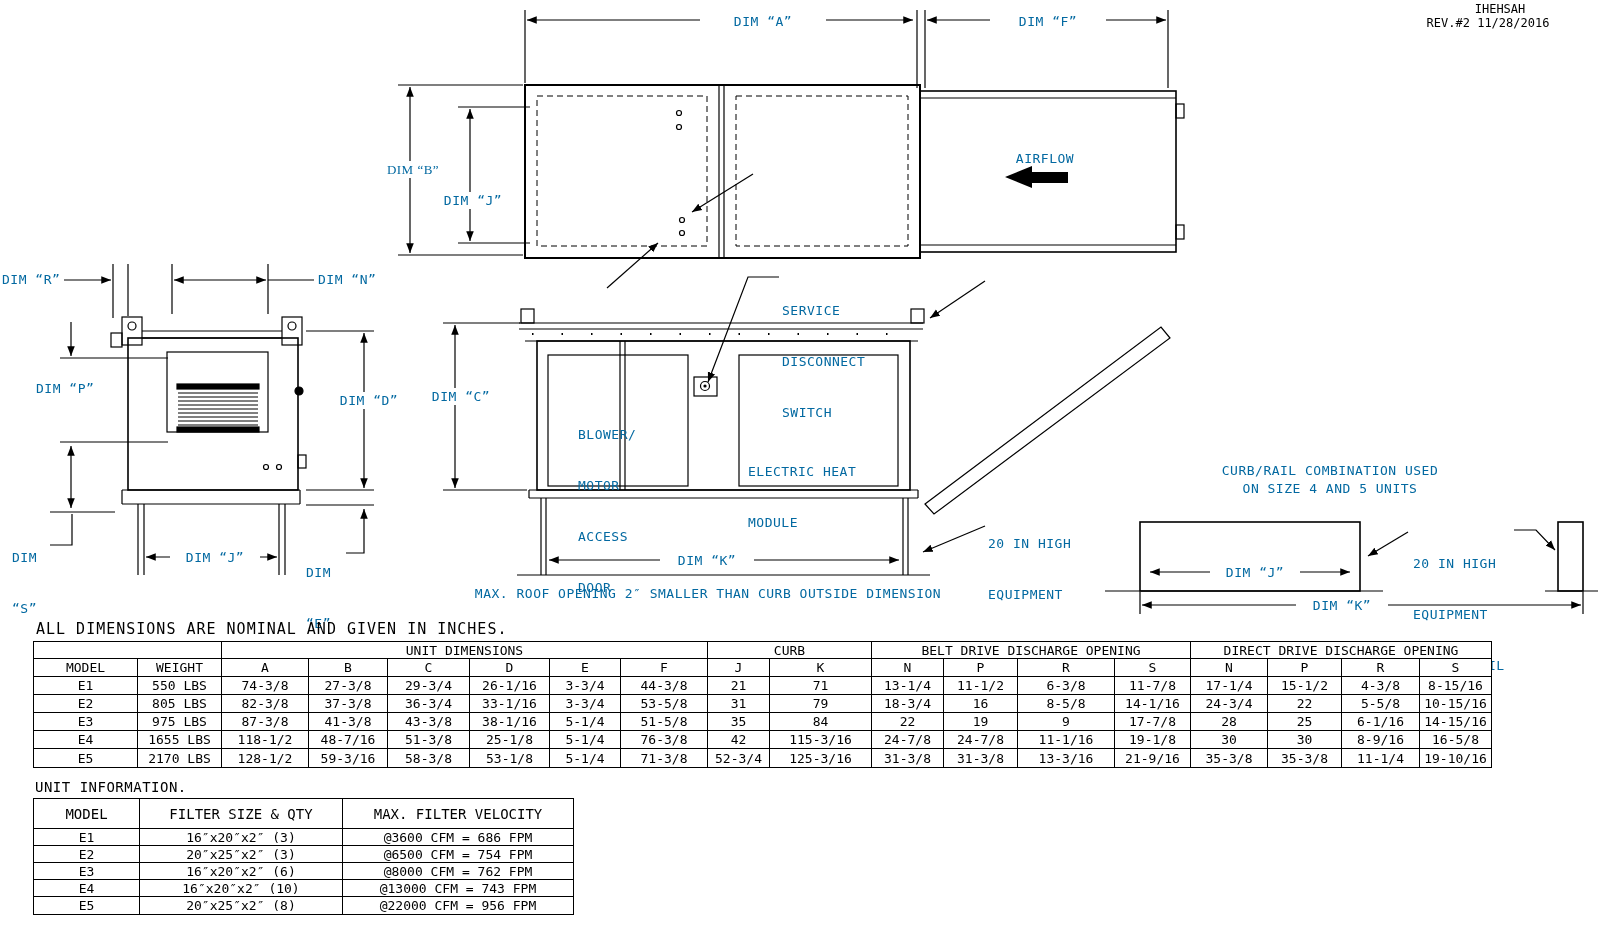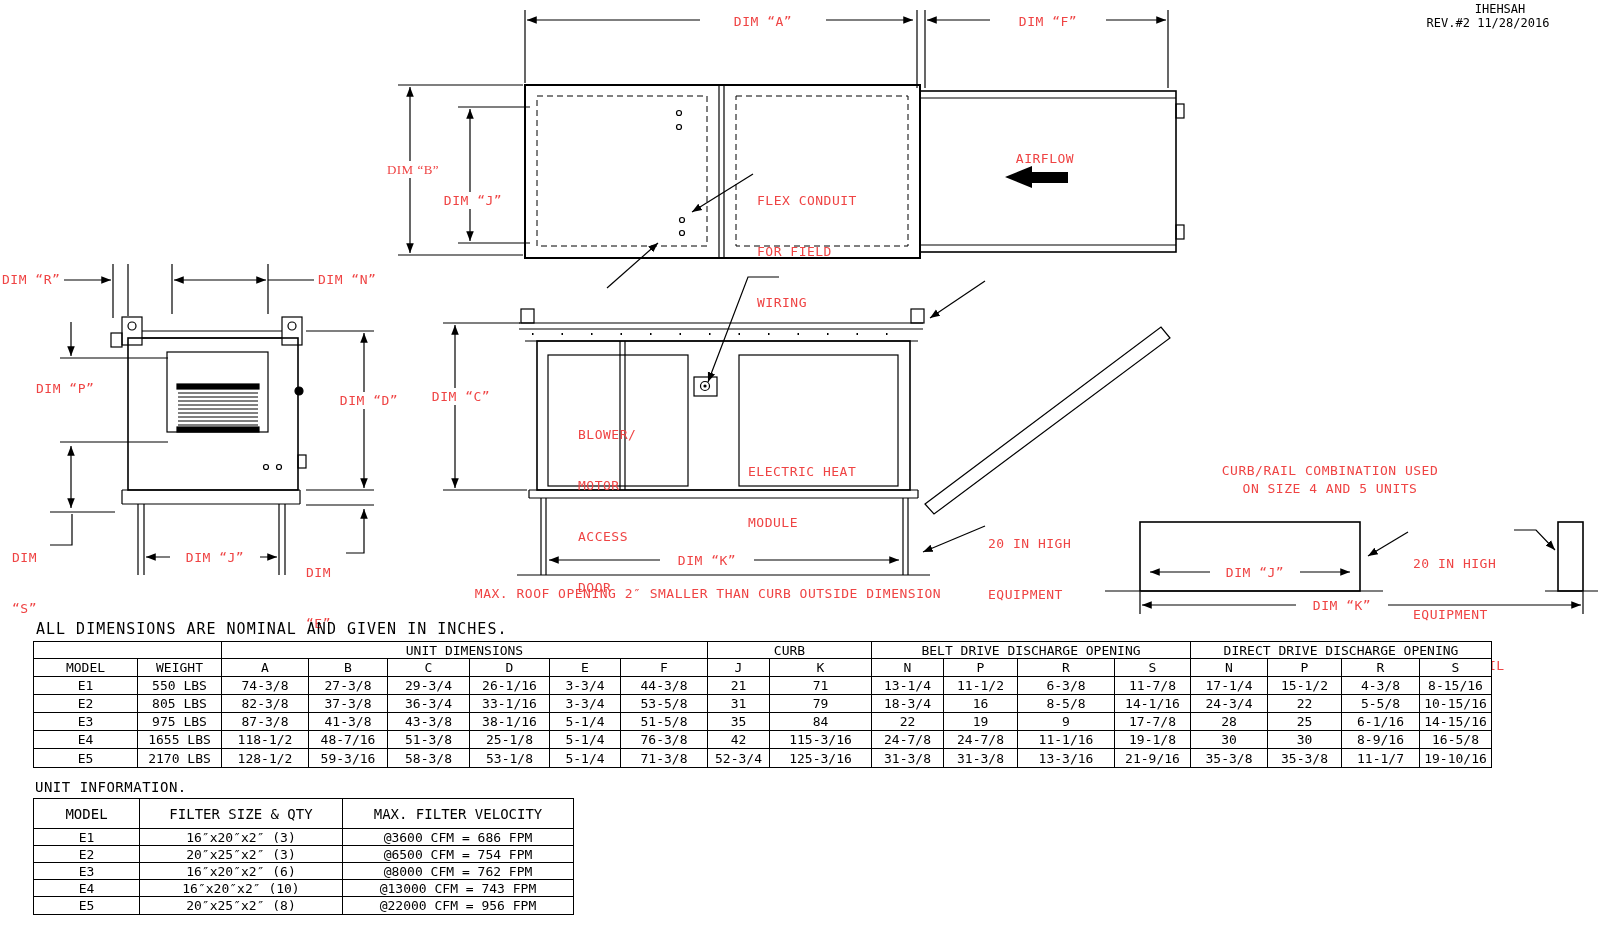--- a/index.html
+++ b/index.html
@@ -1,20 +1,20 @@
 <!DOCTYPE html>
 <html><head>
 <meta charset="utf-8">
 <style>
   html,body{margin:0;padding:0;background:#fff;}
   #canvas{position:relative;width:1600px;height:931px;background:#fff;color:#000;
           font-family:"DejaVu Sans Mono",monospace;overflow:hidden;}
   svg{position:absolute;left:0;top:0;z-index:1;}
   .lbl{position:absolute;z-index:2;font:13px/17px "DejaVu Sans Mono",monospace;
-       letter-spacing:.5px;white-space:pre;color:#ef4444;}
+       letter-spacing:.5px;white-space:pre;color:#0369a1;}
   .c{text-align:center;}
   .bg{background:#fff;padding:0 3px;}
   #title{position:absolute;left:4px;top:0;z-index:2;font:18px/20px "DejaVu Sans Mono",monospace;
          letter-spacing:.5px;word-spacing:6px;}
   #code{position:absolute;left:1440px;top:3px;width:120px;text-align:center;z-index:2;
         font:12px/13px "DejaVu Sans Mono",monospace;}
   #rev{position:absolute;left:1408px;top:17px;width:160px;text-align:center;z-index:2;
        font:12px/13px "DejaVu Sans Mono",monospace;}
   #dims-note{position:absolute;left:36px;top:620px;z-index:2;
              font:15px/18px "DejaVu Sans Mono",monospace;letter-spacing:1px;}
@@ -194,27 +194,27 @@
     </g>
   </svg>
 
   <div id="code">IHEHSAH</div>
   <div id="rev">REV.#2  11/28/2016</div>
 
   <div class="lbl c bg" style="left:700px;top:13px;width:120px;">DIM “A”</div>
   <div class="lbl c bg" style="left:990px;top:13px;width:110px;">DIM “F”</div>
   <div class="lbl c bg" style="left:370px;top:161px;width:80px;font-family:Liberation Serif, serif;">DIM “B”</div>
   <div class="lbl c bg" style="left:430px;top:192px;width:80px;">DIM “J”</div>
-  <div class="lbl" style="left:757px;top:158px;">
-    <div>FLEX CONDUIT</div>
-    <div>FOR FIELD</div>
-    <div>WIRING</div>
-  </div>
   <div class="lbl c" style="left:1005px;top:150px;width:80px;">AIRFLOW</div>
 
+  <div class="lbl" style="left:782px;top:268px;">
+    <div>SERVICE</div>
+    <div>DISCONNECT</div>
+    <div>SWITCH</div>
+  </div>
   <div class="lbl" style="left:988px;top:501px;">
     <div>20 IN HIGH</div>
     <div>EQUIPMENT</div>
     <div>CURB</div>
   </div>
   <div class="lbl" style="left:748px;top:429px;">
     <div>ELECTRIC HEAT</div>
     <div>MODULE</div>
   </div>
   <div class="lbl" style="left:578px;top:392px;">
@@ -372,21 +372,21 @@
           <div class="cell">5-1/4</div>
           <div class="cell">71-3/8</div>
           <div class="cell">52-3/4</div>
           <div class="cell">125-3/16</div>
           <div class="cell">31-3/8</div>
           <div class="cell">31-3/8</div>
           <div class="cell">13-3/16</div>
           <div class="cell">21-9/16</div>
           <div class="cell">35-3/8</div>
           <div class="cell">35-3/8</div>
-          <div class="cell">11-1/7</div>
+          <div class="cell">11-1/4</div>
           <div class="cell">19-10/16</div>
         </div>
       </div>
   </div>
 
   <div id="unit-info-title">UNIT INFORMATION.</div>
 
   <div id="unit-table" class="tbl">
     <div class="ut-head" id="ut-cols">
         <div class="cell">MODEL</div>

